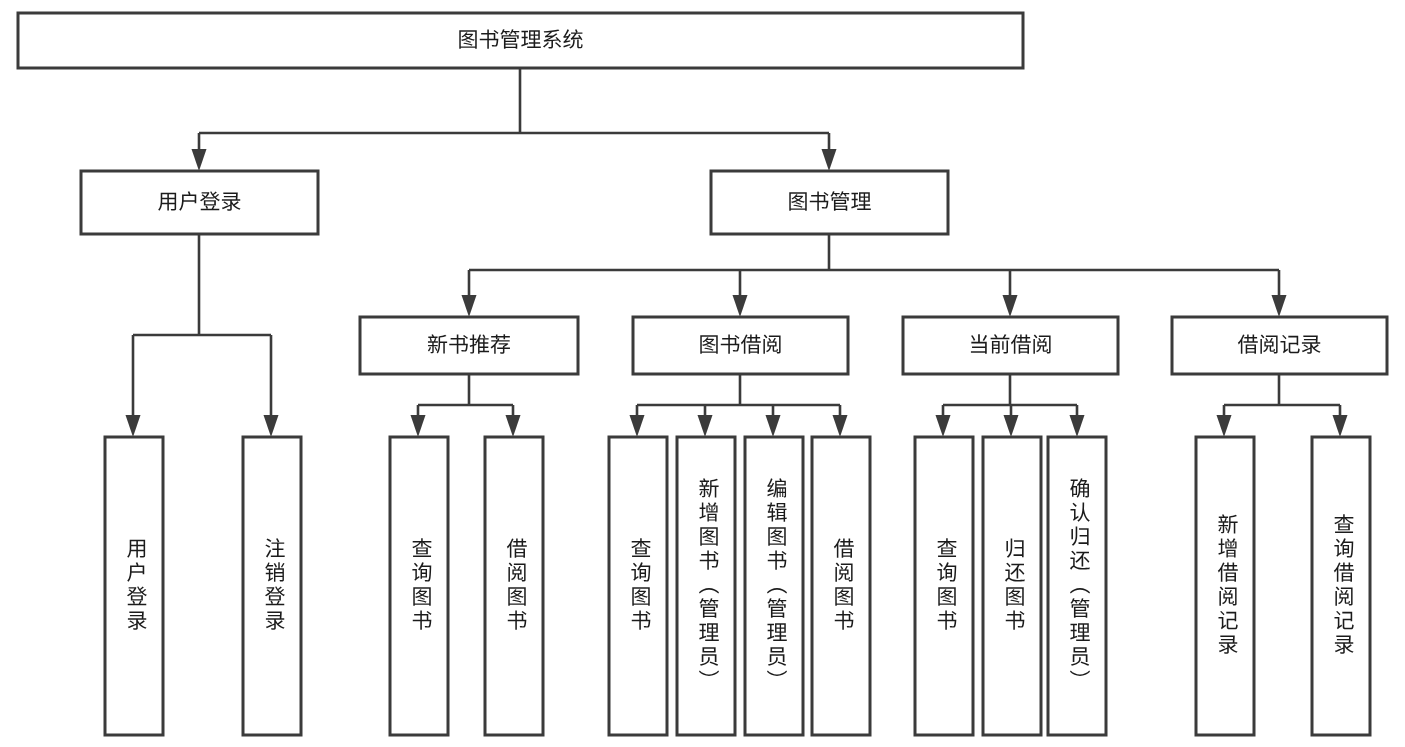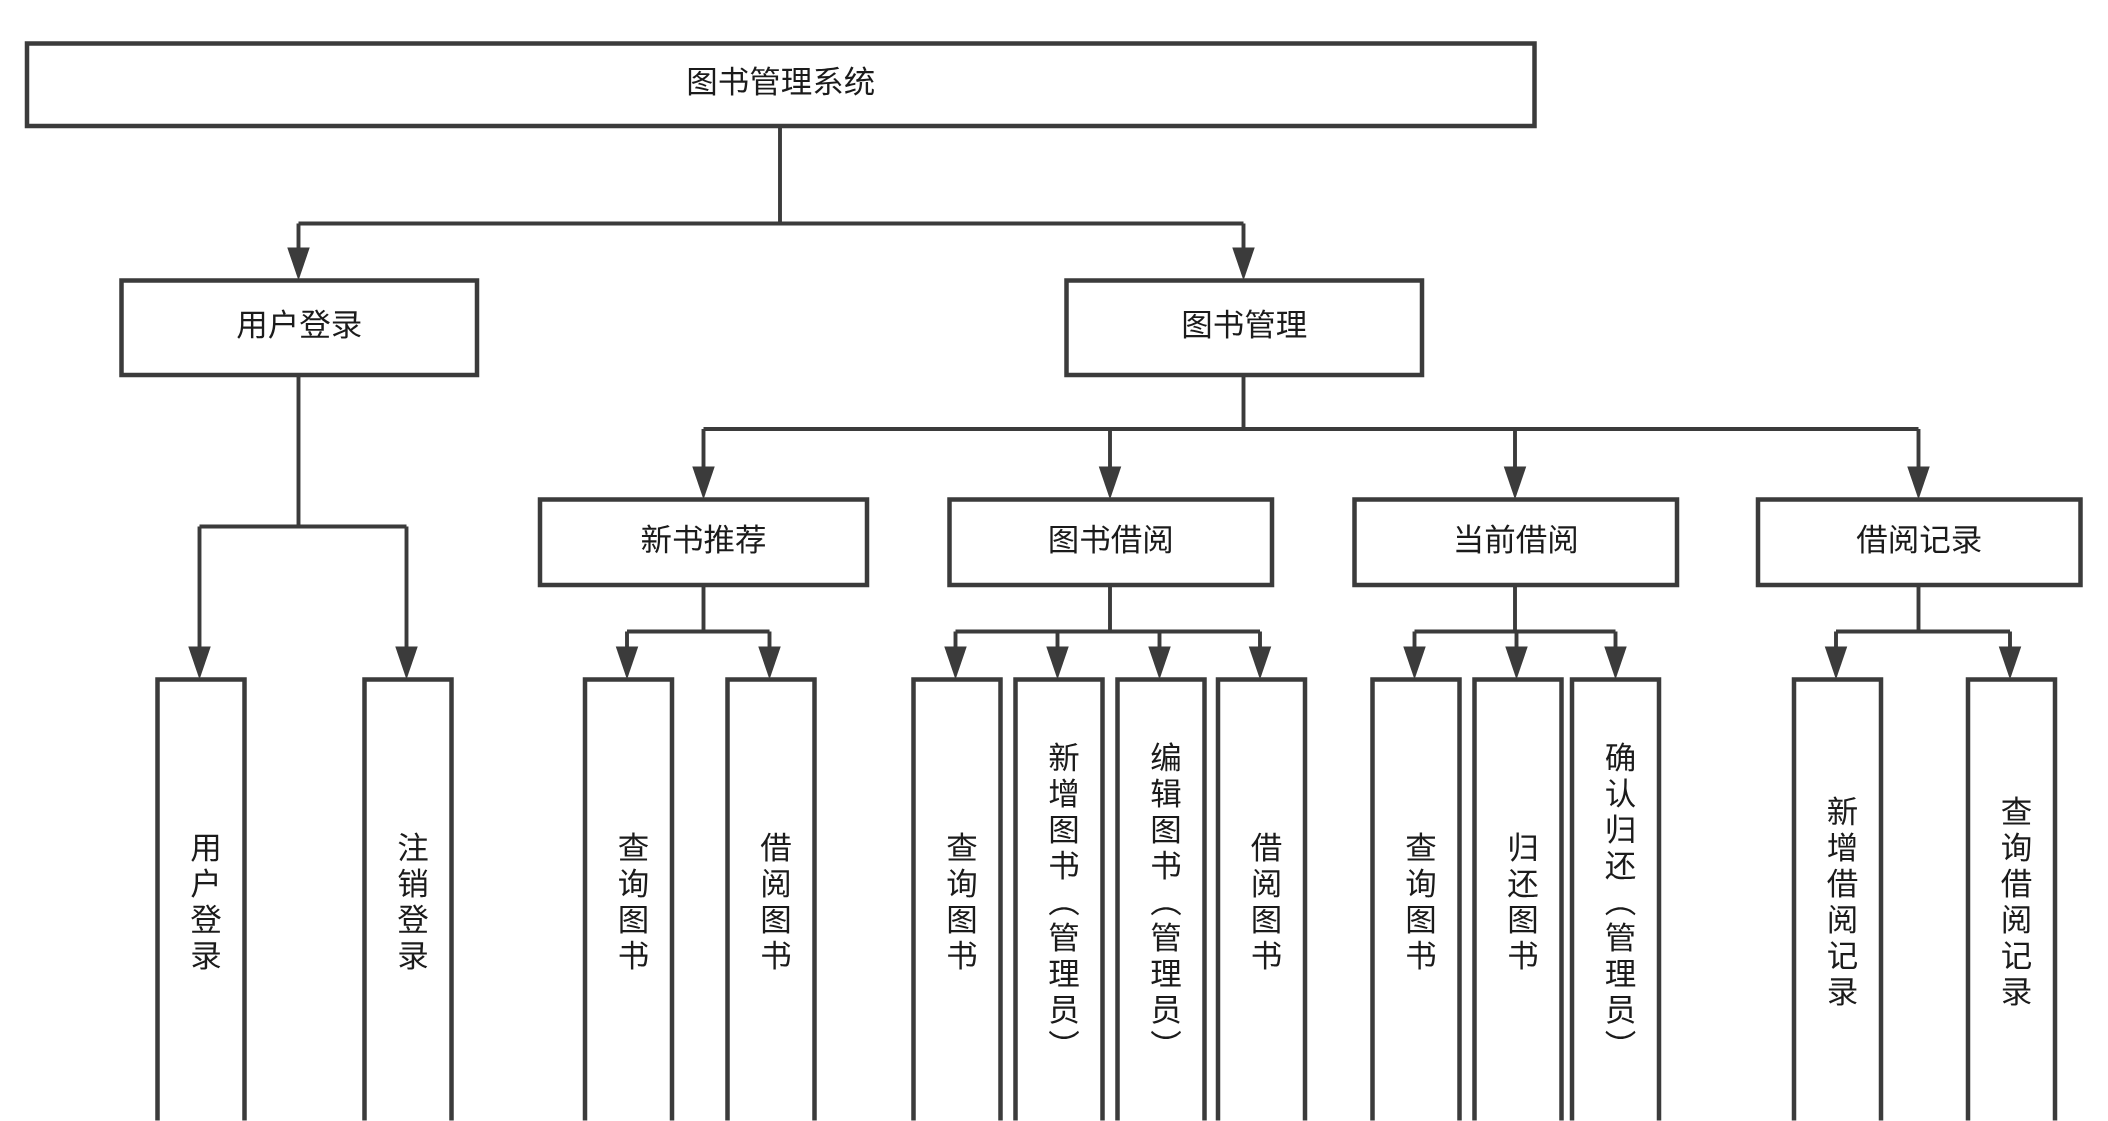--- a/index.html
+++ b/index.html
@@ -11,21 +11,21 @@
   body {
     width: 1405px;
     height: 747px;
     font-family: "DejaVu Sans", "Liberation Sans", sans-serif;
     overflow: hidden;
     position: relative;
   }
   #diagram-root {
     position: absolute;
     left: 0;
-    top: 16px;
+    top: 0;
     width: 1405px;
     height: 559px;
   }
   svg.flow {
     display: block;
     width: 1405px;
     height: 747px;
     background: #ffffff;
   }
   .node-box {

